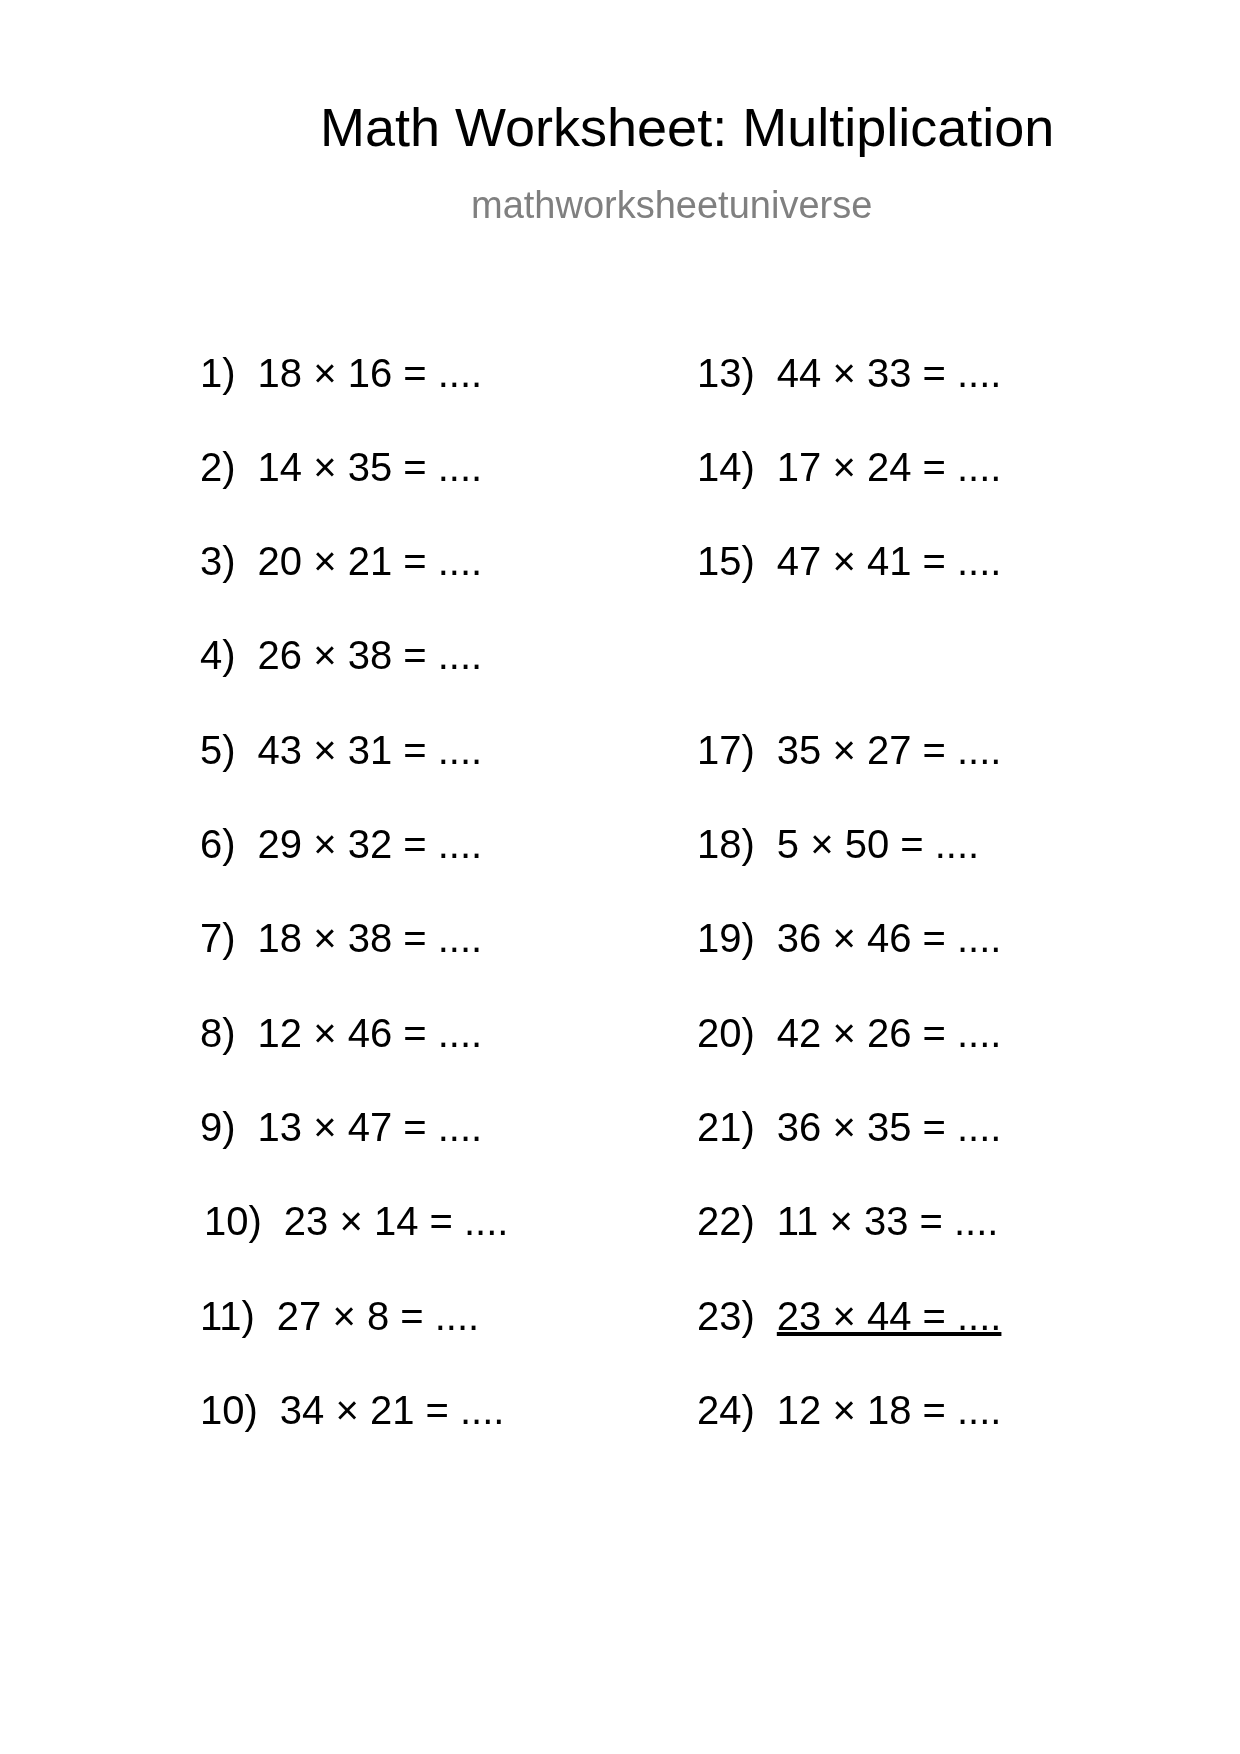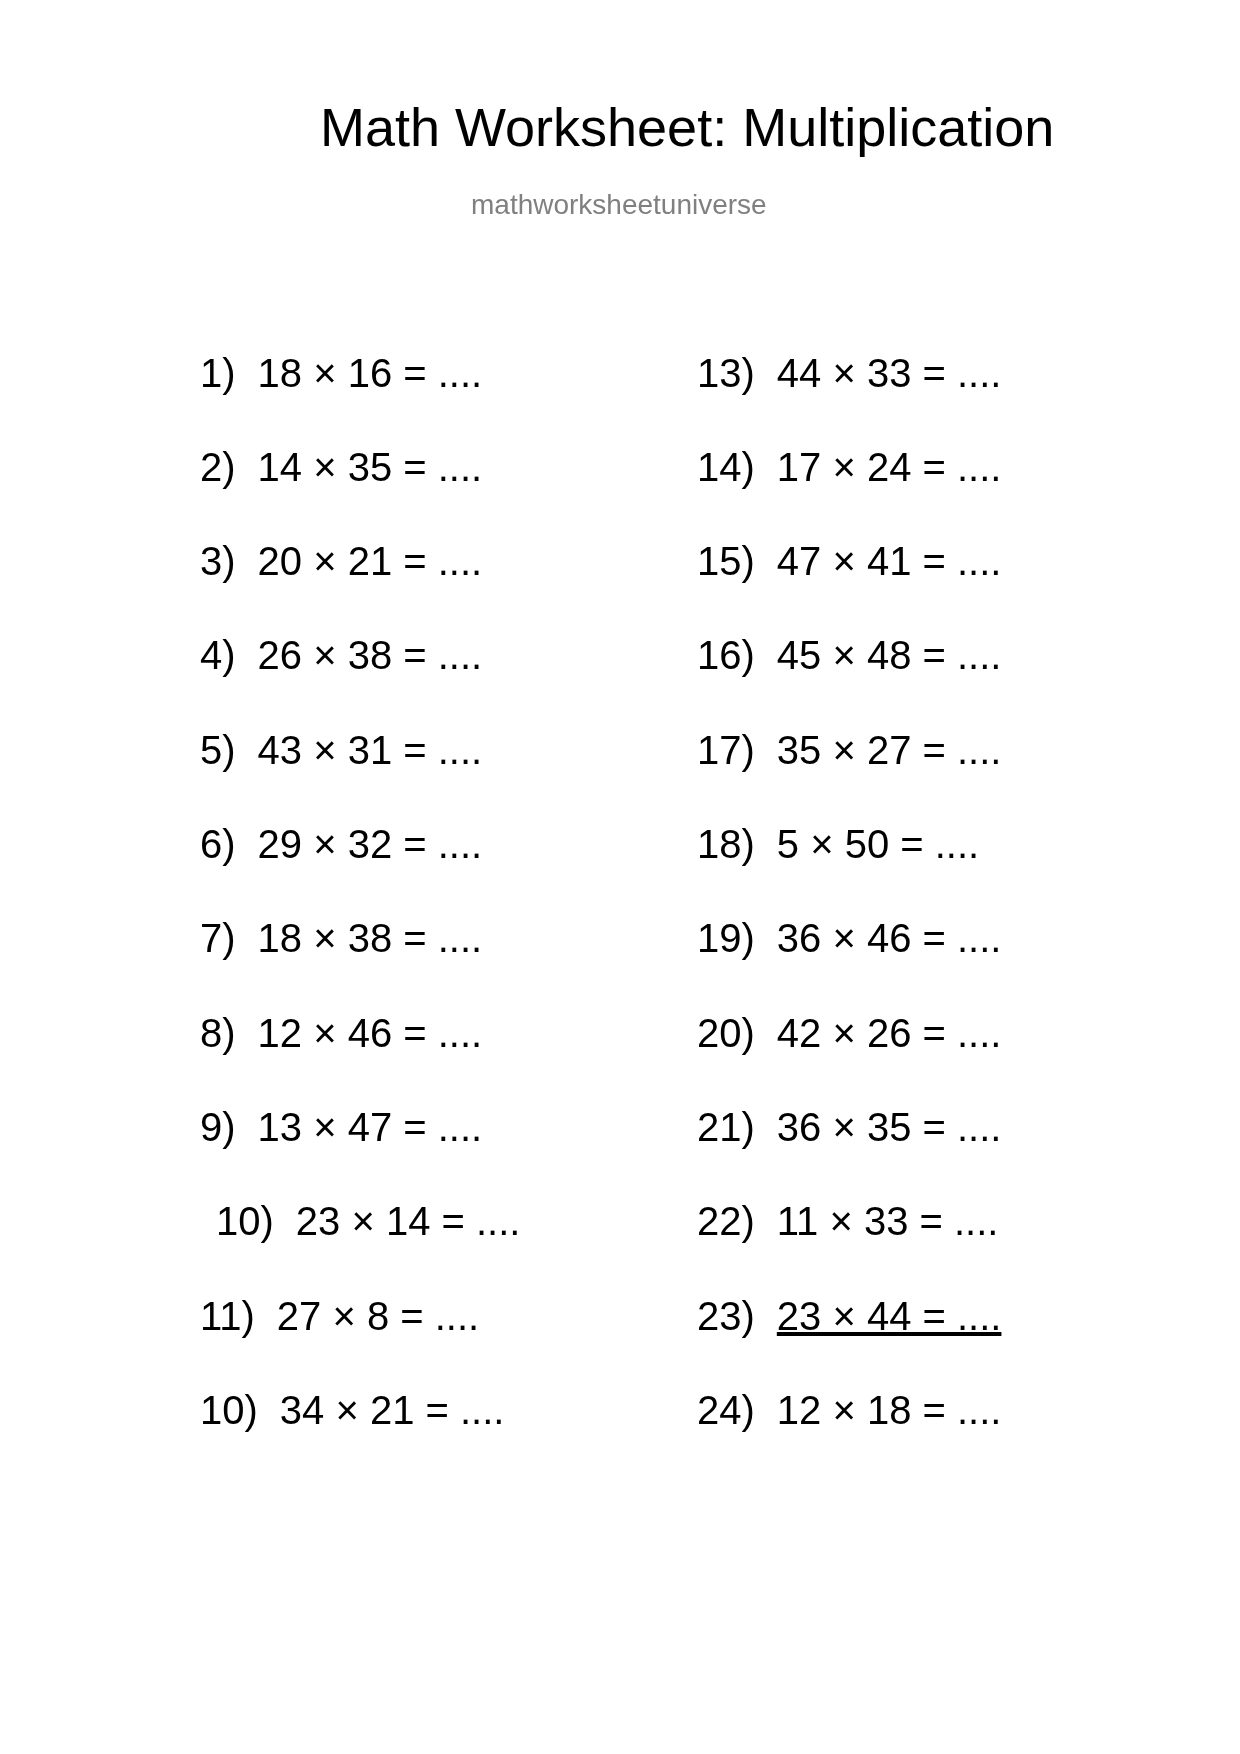--- a/index.html
+++ b/index.html
@@ -24,21 +24,21 @@
       box-sizing: border-box;
       font-size: 54px;
       line-height: 60px;
       white-space: nowrap;
       letter-spacing: 0px;
     }
     .subtitle {
       position: absolute;
       left: 471px;
       top: 183px;
-      font-size: 28px;
+      font-size: 38px;
       line-height: 44px;
       color: #808080;
       white-space: nowrap;
     }
     .problems {
       position: absolute;
       left: 0;
       top: 0;
       width: 1240px;
       height: 1434px;
@@ -67,28 +67,27 @@
 
   <div class="problem" style="left:200px; top:350px;"><span class="num">1)</span><span class="gap"></span><span>18 × 16 = ....</span></div>
   <div class="problem" style="left:200px; top:444px;"><span class="num">2)</span><span class="gap"></span><span>14 × 35 = ....</span></div>
   <div class="problem" style="left:200px; top:538px;"><span class="num">3)</span><span class="gap"></span><span>20 × 21 = ....</span></div>
   <div class="problem" style="left:200px; top:632px;"><span class="num">4)</span><span class="gap"></span><span>26 × 38 = ....</span></div>
   <div class="problem" style="left:200px; top:727px;"><span class="num">5)</span><span class="gap"></span><span>43 × 31 = ....</span></div>
   <div class="problem" style="left:200px; top:821px;"><span class="num">6)</span><span class="gap"></span><span>29 × 32 = ....</span></div>
   <div class="problem" style="left:200px; top:915px;"><span class="num">7)</span><span class="gap"></span><span>18 × 38 = ....</span></div>
   <div class="problem" style="left:200px; top:1010px;"><span class="num">8)</span><span class="gap"></span><span>12 × 46 = ....</span></div>
   <div class="problem" style="left:200px; top:1104px;"><span class="num">9)</span><span class="gap"></span><span>13 × 47 = ....</span></div>
-  <div class="problem" style="left:216px; top:1198px;"><span class="num">10)</span><span class="gap"></span><span>23 × 14 = ....</span></div>
+  <div class="problem" style="left:204px; top:1198px;"><span class="num">10)</span><span class="gap"></span><span>23 × 14 = ....</span></div>
   <div class="problem" style="left:200px; top:1293px;"><span class="num">11)</span><span class="gap"></span><span>27 × 8 = ....</span></div>
   <div class="problem" style="left:200px; top:1387px;"><span class="num">10)</span><span class="gap"></span><span>34 × 21 = ....</span></div>
 
   <div class="problem" style="left:697px; top:350px;"><span class="num">13)</span><span class="gap"></span><span>44 × 33 = ....</span></div>
   <div class="problem" style="left:697px; top:444px;text-align:right;"><span class="num">14)</span><span class="gap"></span><span>17 × 24 = ....</span></div>
   <div class="problem" style="left:697px; top:538px;"><span class="num">15)</span><span class="gap"></span><span>47 × 41 = ....</span></div>
-  <div class="problem" style="left:697px; top:632px;"><span class="num">16)</span><span class="gap"></span><span>45 × 48 = ....</span></div>
   <div class="problem" style="left:697px; top:727px;"><span class="num">17)</span><span class="gap"></span><span>35 × 27 = ....</span></div>
   <div class="problem" style="left:697px; top:821px;"><span class="num">18)</span><span class="gap"></span><span>5 × 50 = ....</span></div>
   <div class="problem" style="left:697px; top:915px;"><span class="num">19)</span><span class="gap"></span><span>36 × 46 = ....</span></div>
   <div class="problem" style="left:697px; top:1010px;"><span class="num">20)</span><span class="gap"></span><span>42 × 26 = ....</span></div>
   <div class="problem" style="left:697px; top:1104px;"><span class="num">21)</span><span class="gap"></span><span>36 × 35 = ....</span></div>
   <div class="problem" style="left:697px; top:1198px;"><span class="num">22)</span><span class="gap"></span><span>11 × 33 = ....</span></div>
   <div class="problem" style="left:697px; top:1293px;text-decoration:underline;"><span class="num">23)</span><span class="gap"></span><span>23 × 44 = ....</span></div>
   <div class="problem" style="left:697px; top:1387px;"><span class="num">24)</span><span class="gap"></span><span>12 × 18 = ....</span></div>
 </div>
 

